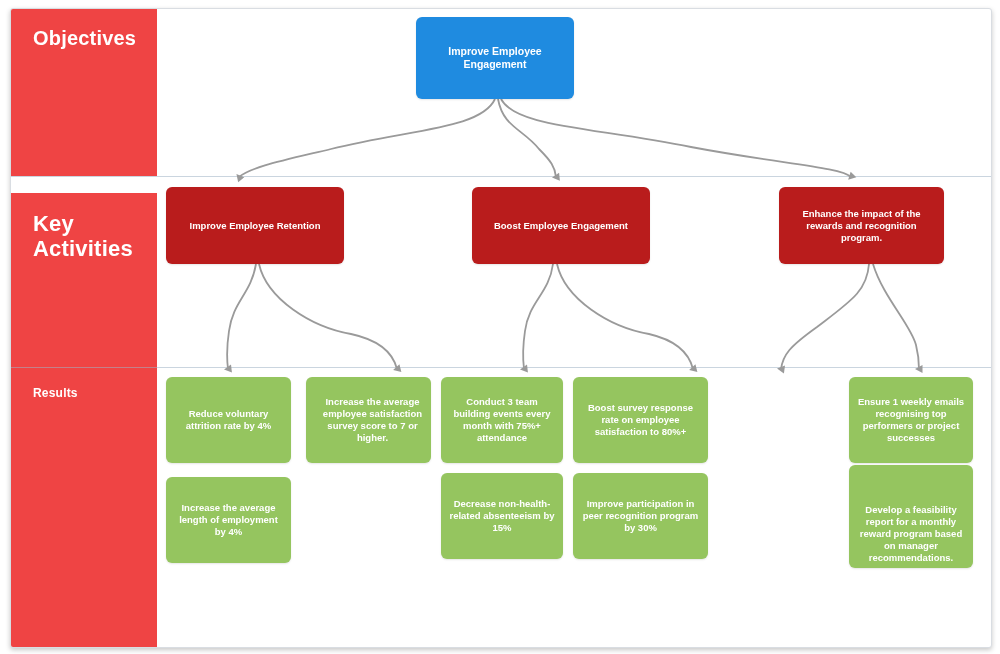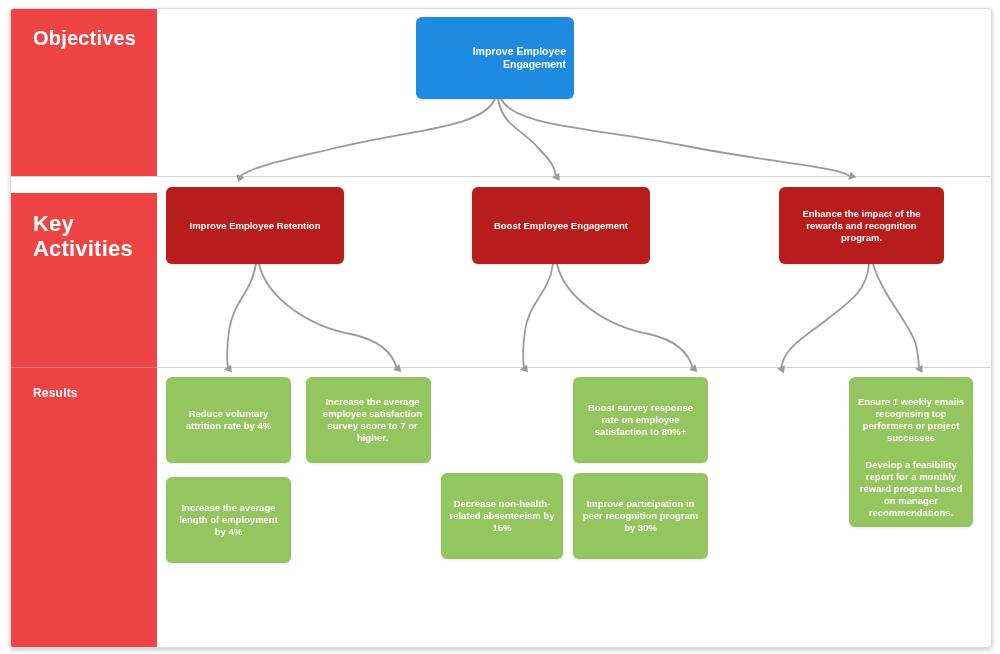--- a/index.html
+++ b/index.html
@@ -46,21 +46,21 @@
     color:#ffffff;
     display:flex;
     align-items:center;
     justify-content:center;
     text-align:center;
     font-weight:bold;
     line-height:12.5px;
     padding:4px 8px;
     box-shadow:0 1px 2px rgba(0,0,0,0.10);
   }
-  .node.objective{background:#1f8be0;font-size:10.5px;line-height:13px;text-align:right;}
+  .node.objective{background:#1f8be0;font-size:10.5px;line-height:13px;}
   .node.activity{background:#b91c1c;font-size:9.5px;line-height:12px;}
   .node.result{background:#95c55f;font-size:9.5px;line-height:12px;}
   
   #edges{position:absolute;left:0;top:0;width:980px;height:638px;pointer-events:none;}
 </style>
 </head>
 <body>
 
 <div id="canvas">
 
@@ -118,33 +118,36 @@
   <div class="node activity" style="left:768px;top:178px;width:165px;height:77px;">
     <span>Enhance the impact of the rewards and recognition program.</span>
   </div>
 
   <div class="node result" style="left:155px;top:368px;width:125px;height:86px;">
     <span>Reduce voluntary attrition rate by 4%</span>
   </div>
   <div class="node result" style="left:295px;top:368px;width:125px;height:86px;padding-left:16px;">
     <span>Increase the average employee satisfaction survey score to 7 or higher.</span>
   </div>
+  <div class="node result" style="left:430px;top:368px;width:122px;height:86px;">
+    <span>Conduct 3 team building events every month with 75%+ attendance</span>
+  </div>
   <div class="node result" style="left:562px;top:368px;width:135px;height:86px;">
     <span>Boost survey response rate on employee satisfaction to 80%+</span>
   </div>
   <div class="node result" style="left:838px;top:368px;width:124px;height:86px;">
     <span>Ensure 1 weekly emails recognising top performers or project successes</span>
   </div>
 
   <div class="node result" style="left:155px;top:468px;width:125px;height:86px;">
     <span>Increase the average length of employment by 4%</span>
   </div>
   <div class="node result" style="left:430px;top:464px;width:122px;height:86px;">
     <span>Decrease non-health-related absenteeism by 15%</span>
   </div>
   <div class="node result" style="left:562px;top:464px;width:135px;height:86px;">
     <span>Improve participation in peer recognition program by 30%</span>
   </div>
-  <div class="node result" style="left:838px;top:442px;width:124px;height:76px;">
+  <div class="node result" style="left:838px;top:456px;width:124px;height:103px;align-items:flex-end;">
     <span>Develop a feasibility report for a monthly reward program based on manager recommendations.</span>
   </div>
 
 </div>
 
 </body></html>

